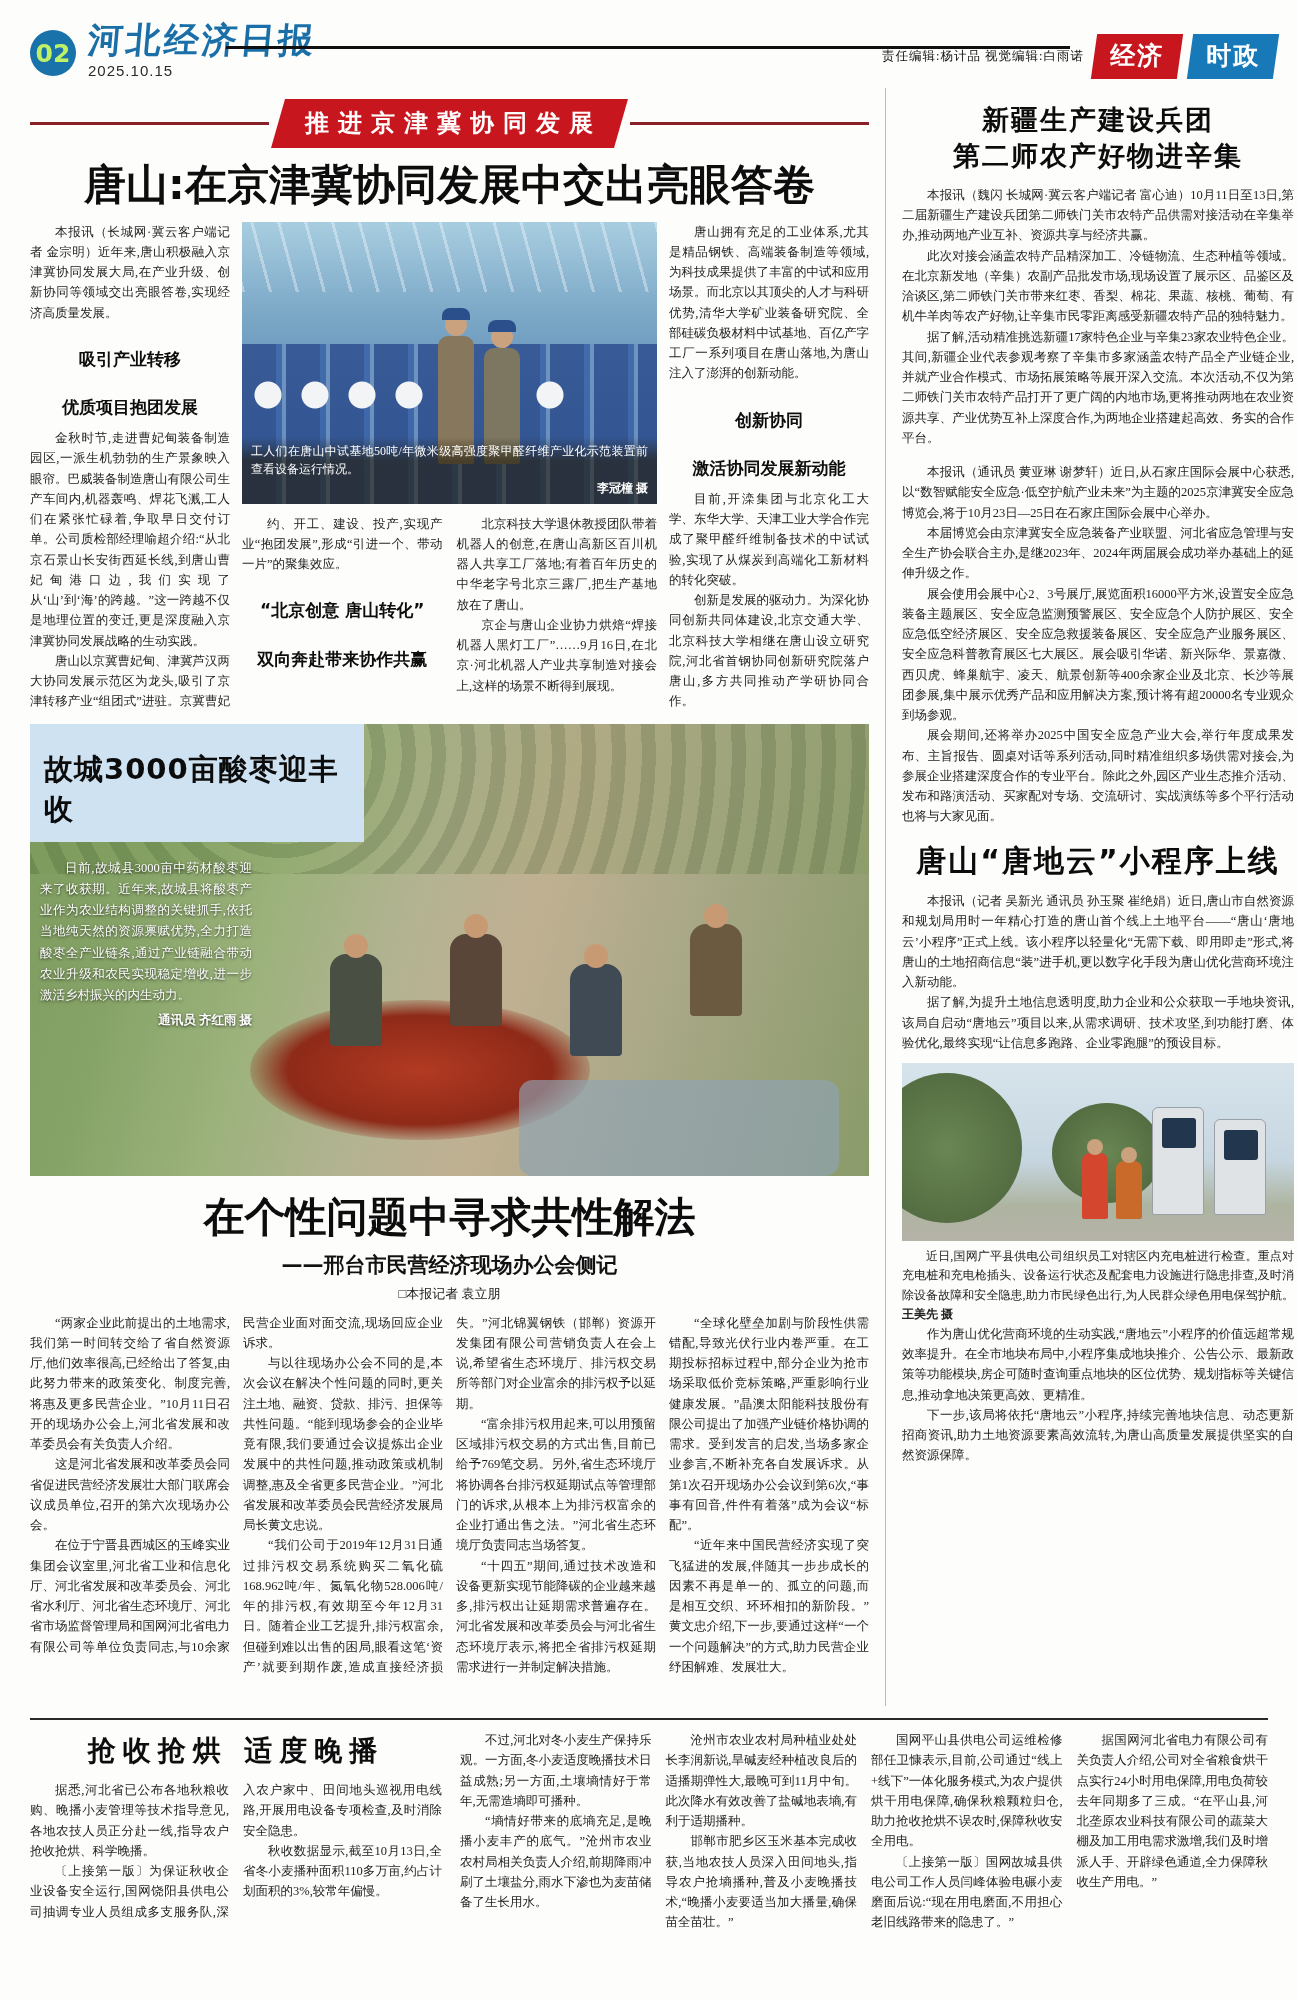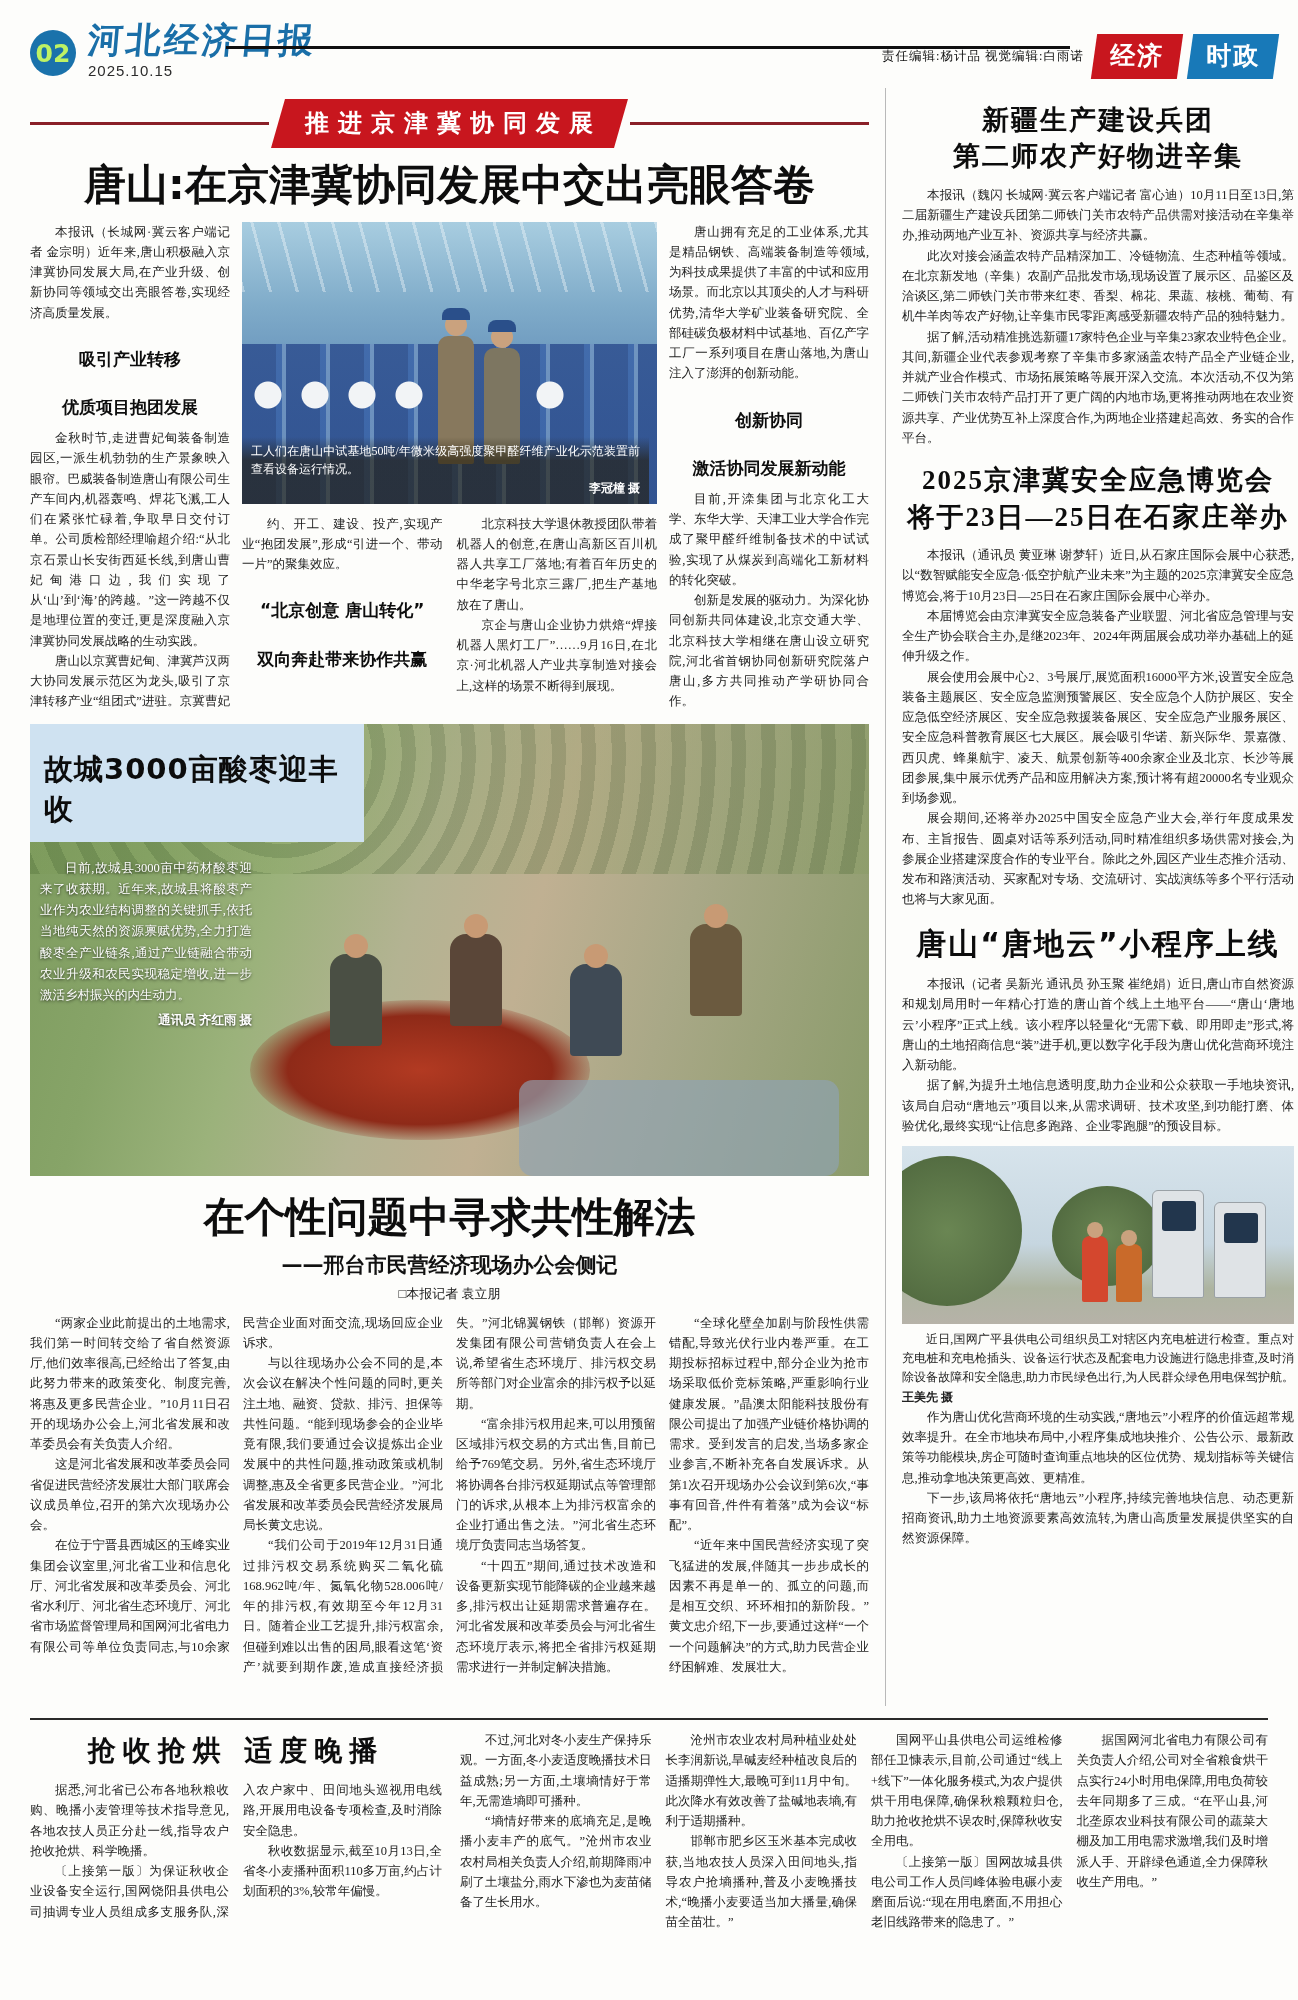--- a/index.html
+++ b/index.html
@@ -53,21 +53,21 @@
     background:linear-gradient(180deg,#a8cde0 0%,#7fabc9 30%,#5884b2 70%,#48719f 100%); }
   .pm-ceiling { position:absolute; top:0; left:0; right:0; height:70px;
     background:repeating-linear-gradient(75deg,rgba(255,255,255,.35) 0 3px,transparent 3px 26px); }
   .pm-machine { position:absolute; bottom:0; left:0; right:0; height:160px;
     background:repeating-linear-gradient(90deg,#2e4f8f 0 34px,#3a63a8 34px 40px,#6f93c0 40px 44px); opacity:.85; }
   .pm-spools { position:absolute; bottom:86px; left:4px; right:90px; height:46px;
     background:radial-gradient(circle at 22px 23px,#f2f4f6 13px,rgba(0,0,0,0) 14px); background-size:47px 46px; background-repeat:repeat-x; }
   .pm-worker { position:absolute; bottom:40px; width:36px; height:128px; background:#87785d; border-radius:10px 10px 2px 2px; }
   .pm-worker::before { content:""; position:absolute; top:-22px; left:7px; width:22px; height:22px; border-radius:50%; background:#caa27e; }
   .pm-worker::after { content:""; position:absolute; top:-28px; left:4px; width:28px; height:12px; border-radius:8px 8px 0 0; background:#2a4f8a; }
-  .pm-cap { position:absolute; left:0; right:8px; bottom:0; padding:5px 9px 6px;
+  .pm-cap { position:absolute; left:0; right:0; bottom:0; padding:5px 9px 6px;
     background:linear-gradient(transparent,rgba(35,28,10,.62) 35%); color:#fff; font-size:12px; line-height:1.55; text-align:justify; }
   .pm-credit { display:block; text-align:right; font-weight:bold; }
   
   .feature { position:relative; margin-top:10px; height:452px; overflow:hidden;
     background:linear-gradient(105deg,#7d9b5e 0%,#87a468 16%,#9bb27b 30%,#b3b392 45%,#c0b092 58%,#a9a887 74%,#8a9b6a 100%); }
   .ft-foliage { position:absolute; top:0; left:0; right:0; height:150px;
     background:repeating-radial-gradient(circle at 30% 20%,rgba(70,100,45,.5) 0 14px,rgba(120,150,80,.35) 14px 30px); opacity:.6; }
   .ft-pile { position:absolute; bottom:36px; left:220px; width:340px; height:140px; border-radius:50%;
     background:radial-gradient(ellipse at center,#b23a22 0%,#8e2a18 55%,rgba(142,42,24,0) 75%); }
   .ft-tarp { position:absolute; bottom:0; right:30px; width:320px; height:96px; border-radius:14px;
@@ -231,24 +231,20 @@
         <h2 class="sb-head">
           <span>新疆生产建设兵团</span>
           <span>第二师农产好物进辛集</span>
         </h2>
         <p class="bp">本报讯（魏闪 长城网·冀云客户端记者 富心迪）10月11日至13日,第二届新疆生产建设兵团第二师铁门关市农特产品供需对接活动在辛集举办,推动两地产业互补、资源共享与经济共赢。</p>
         <p class="bp">此次对接会涵盖农特产品精深加工、冷链物流、生态种植等领域。在北京新发地（辛集）农副产品批发市场,现场设置了展示区、品鉴区及洽谈区,第二师铁门关市带来红枣、香梨、棉花、果蔬、核桃、葡萄、有机牛羊肉等农产好物,让辛集市民零距离感受新疆农特产品的独特魅力。</p>
         <p class="bp">据了解,活动精准挑选新疆17家特色企业与辛集23家农业特色企业。其间,新疆企业代表参观考察了辛集市多家涵盖农特产品全产业链企业,并就产业合作模式、市场拓展策略等展开深入交流。本次活动,不仅为第二师铁门关市农特产品打开了更广阔的内地市场,更将推动两地在农业资源共享、产业优势互补上深度合作,为两地企业搭建起高效、务实的合作平台。</p>
       </div>
 
       <div class="sb-art">
-        <h2 class="sb-head sb-head-serif">
-          <span>2025京津冀安全应急博览会</span>
-          <span>将于23日—25日在石家庄举办</span>
-        </h2>
         <p class="bp">本报讯（通讯员 黄亚琳 谢梦轩）近日,从石家庄国际会展中心获悉,以“数智赋能安全应急·低空护航产业未来”为主题的2025京津冀安全应急博览会,将于10月23日—25日在石家庄国际会展中心举办。</p>
         <p class="bp">本届博览会由京津冀安全应急装备产业联盟、河北省应急管理与安全生产协会联合主办,是继2023年、2024年两届展会成功举办基础上的延伸升级之作。</p>
         <p class="bp">展会使用会展中心2、3号展厅,展览面积16000平方米,设置安全应急装备主题展区、安全应急监测预警展区、安全应急个人防护展区、安全应急低空经济展区、安全应急救援装备展区、安全应急产业服务展区、安全应急科普教育展区七大展区。展会吸引华诺、新兴际华、景嘉微、西贝虎、蜂巢航宇、凌天、航景创新等400余家企业及北京、长沙等展团参展,集中展示优秀产品和应用解决方案,预计将有超20000名专业观众到场参观。</p>
         <p class="bp">展会期间,还将举办2025中国安全应急产业大会,举行年度成果发布、主旨报告、圆桌对话等系列活动,同时精准组织多场供需对接会,为参展企业搭建深度合作的专业平台。除此之外,园区产业生态推介活动、发布和路演活动、买家配对专场、交流研讨、实战演练等多个平行活动也将与大家见面。</p>
       </div>
 
       <div class="sb-art">
         <h2 class="sb-head sb-head-one">
           <span>唐山“唐地云”小程序上线</span>
         </h2>

